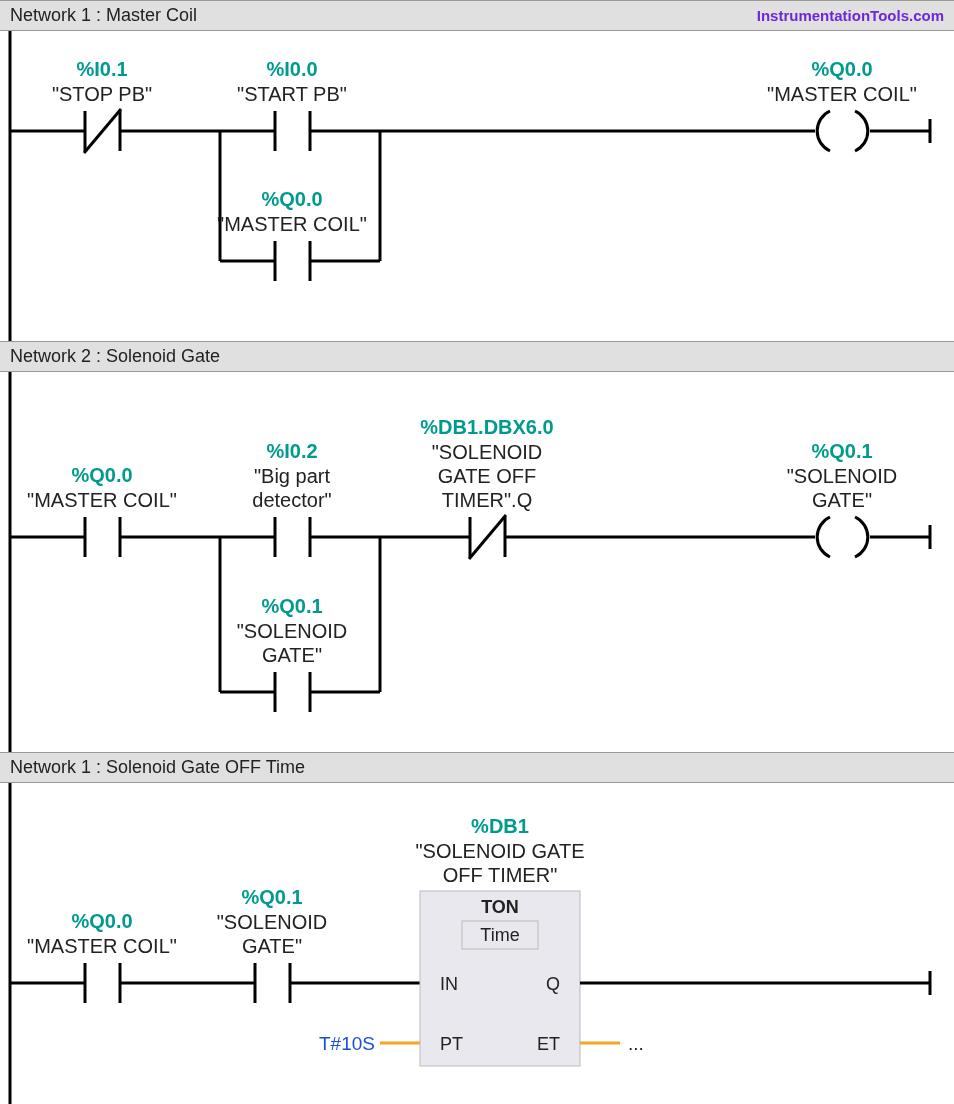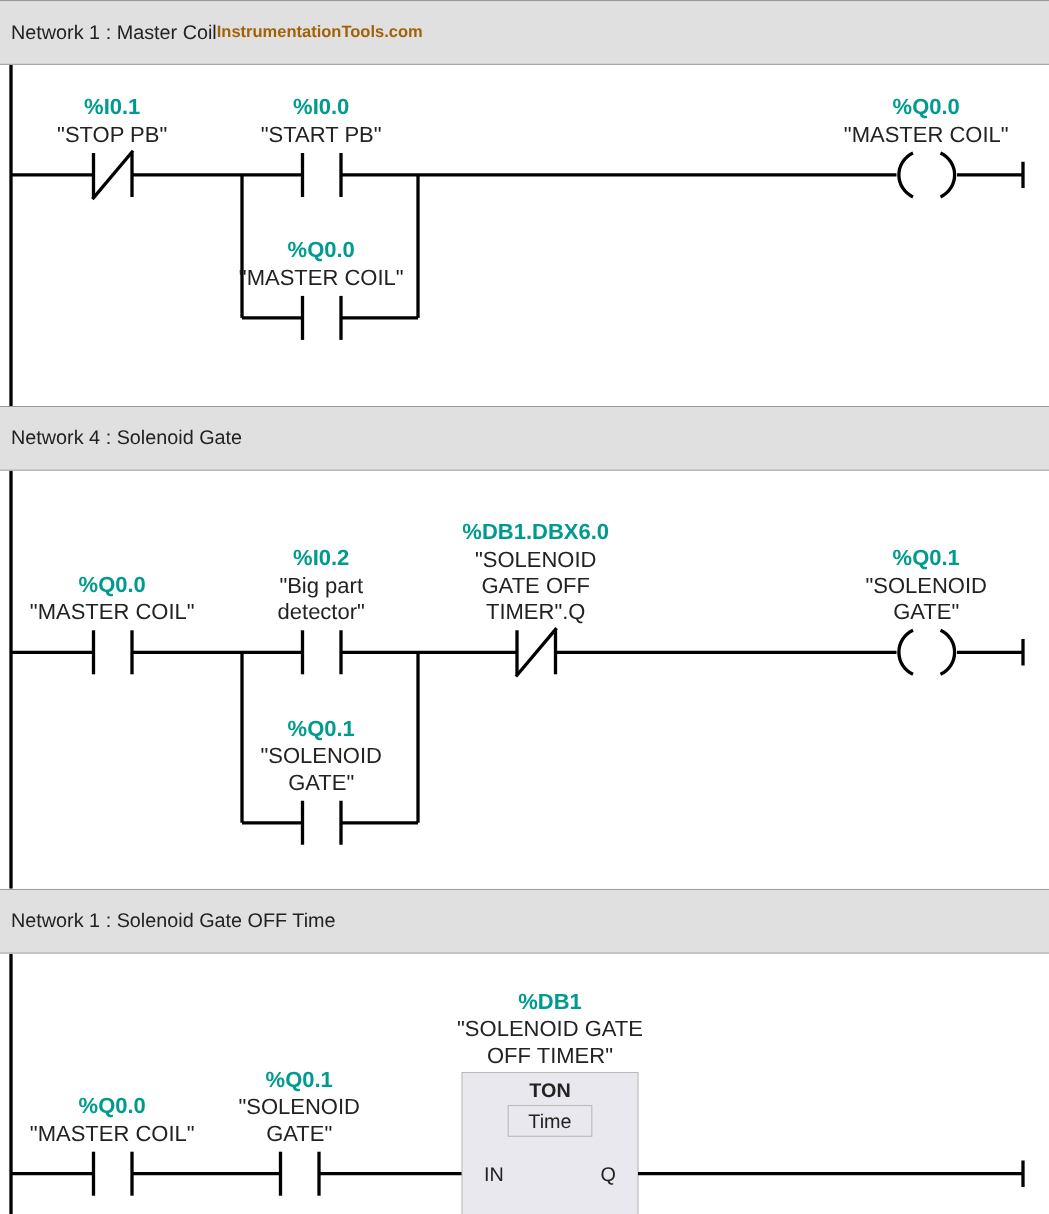--- a/index.html
+++ b/index.html
@@ -6,31 +6,31 @@
   body {
     margin: 0;
     font-family: "Segoe UI", Arial, sans-serif;
     background: #fff;
     width: 954px;
   }
   .network-header {
     background: #e0e0e0;
     border-top: 1px solid #999;
     border-bottom: 1px solid #999;
-    padding: 18px 10px;
+    padding: 4px 10px;
     font-size: 18px;
     color: #222;
     display: flex;
-    justify-content: flex-start;
+    justify-content: space-between;
     align-items: center;
   }
   .watermark {
     font-weight: bold;
     font-size: 15px;
-    color: #a16207;
+    color: #6d28d9;
   }
   .network-body {
     position: relative;
     background: #fff;
   }
   svg { display: block; }
   .rail { stroke: #000; stroke-width: 3; fill: none; }
   .wire { stroke: #000; stroke-width: 3; fill: none; }
   .contact-line { stroke: #000; stroke-width: 3; fill: none; }
   .coil-arc { stroke: #000; stroke-width: 3; fill: none; }
@@ -117,21 +117,21 @@
     <line class="contact-line" x1="310" y1="210" x2="310" y2="250"></line>
     <text class="addr" x="292" y="175">%Q0.0</text>
     <text class="label" x="292" y="200">"MASTER COIL"</text>
   </g>
   <line class="wire" x1="310" y1="230" x2="380" y2="230"></line>
   <line class="wire" x1="380" y1="230" x2="380" y2="100"></line>
 </svg>
 </div>
 
 <div class="network-header">
-  <span>Network 4 : Solenoid Gate</span>
+  <span>Network 2 : Solenoid Gate</span>
 </div>
 <div class="network-body">
 <svg width="954" height="380">
   <line class="rail" x1="10" y1="0" x2="10" y2="380"></line>
 
   <line class="wire" x1="10" y1="165" x2="85" y2="165"></line>
 
   <g>
     <line class="contact-line" x1="85" y1="145" x2="85" y2="185"></line>
     <line class="contact-line" x1="120" y1="145" x2="120" y2="185"></line>

